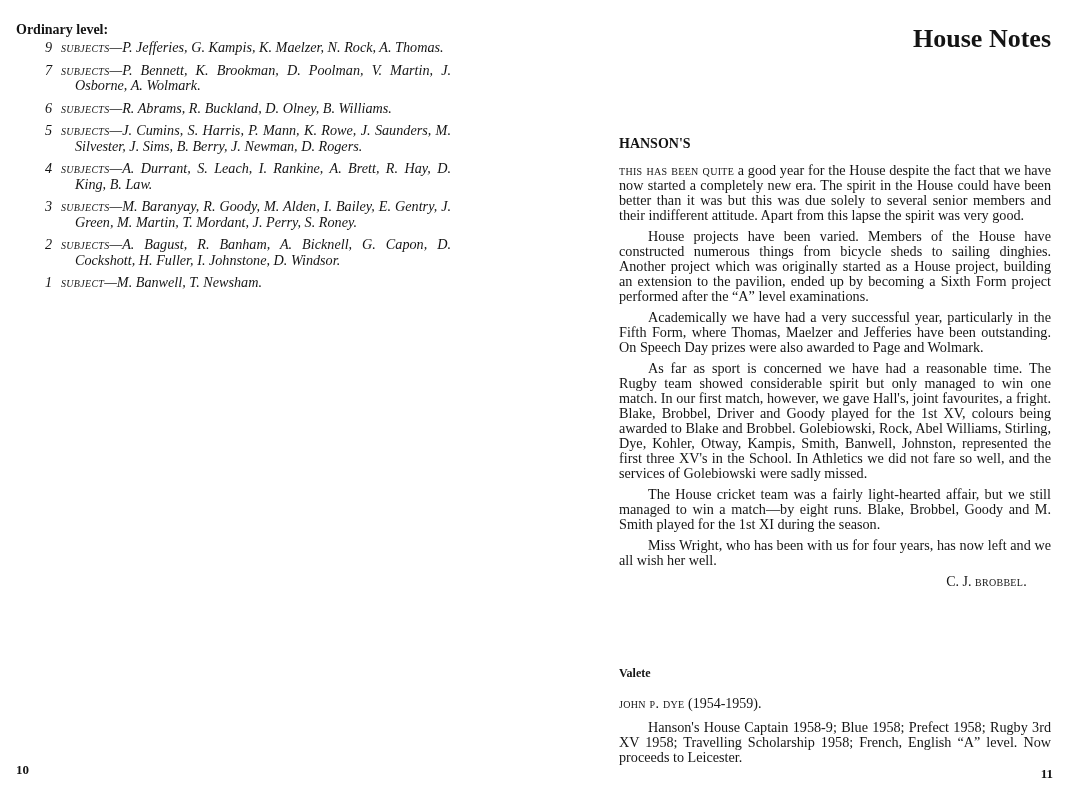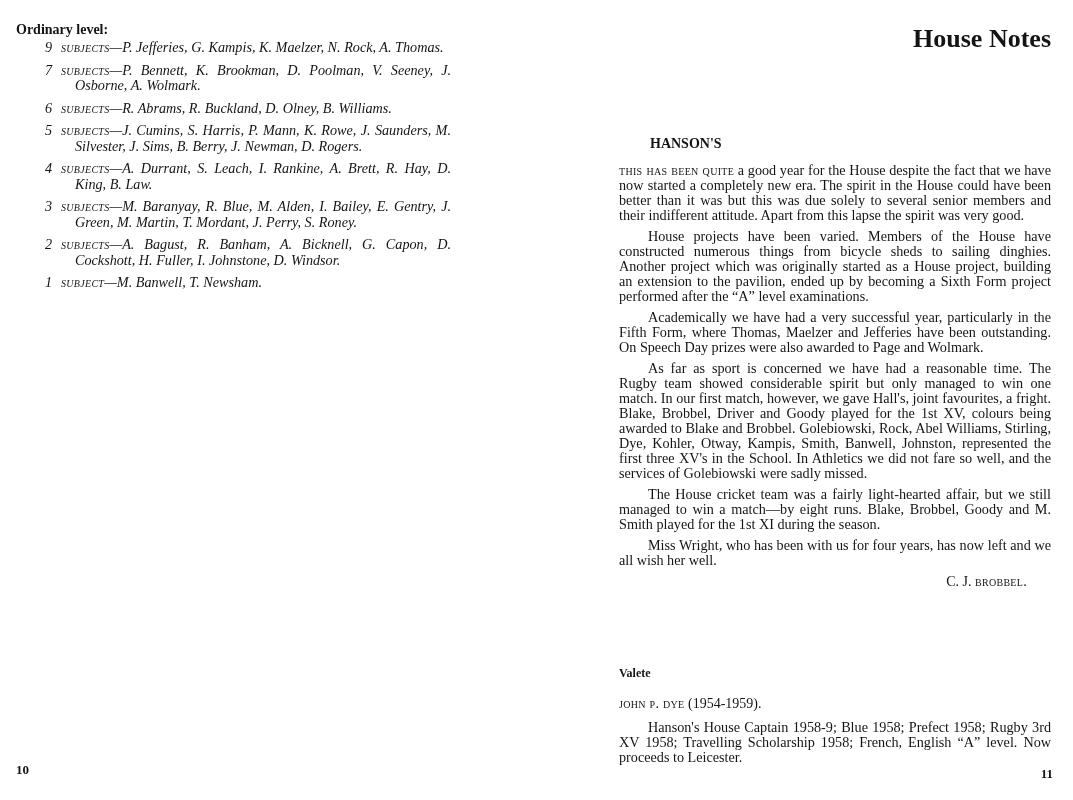--- a/index.html
+++ b/index.html
@@ -17,44 +17,44 @@
   .subjects { position: absolute; left: 45px; top: 40px; width: 406px; font-style: italic; }
   .entry {
     font-size: 14.2px; line-height: 15.5px; text-align: justify;
     padding-left: 30px; text-indent: -30px; margin-bottom: 7px;
   }
   .entry .num { display: inline-block; width: 16px; text-indent: 0; }
   .page-num { position: absolute; font-weight: bold; font-size: 13px; }
   .title {
     position: absolute; right: 22px; top: 24px; font-size: 26px; font-weight: bold;
   }
-  .hanson-h { position: absolute; left: 83px; top: 136px; font-weight: bold; font-size: 14px; margin-left: 31px; }
+  .hanson-h { position: absolute; left: 83px; top: 136px; font-weight: bold; font-size: 14px; }
   .body { position: absolute; left: 83px; top: 163px; width: 432px; }
   .para {
     font-size: 14.2px; line-height: 15px; text-align: justify; margin: 0 0 6px 0;
     text-indent: 29px;
   }
   .para.first { text-indent: 0; }
   .signature { text-align: right; font-size: 14px; margin-top: 6px; padding-right: 24px; }
   .valete-h { position: absolute; left: 83px; top: 666px; font-weight: bold; font-size: 12px; }
   .valete-body { position: absolute; left: 83px; top: 696px; width: 432px; }
   .valete-name { font-size: 14px; margin-bottom: 8px; }
 </style>
 </head>
 <body>
 
 <div class="page left">
   <div class="ord-heading">Ordinary level:</div>
   <div class="subjects">
     <div class="entry"><span class="num">9</span><span class="sc">subjects</span><span>—P. Jefferies, G. Kampis, K. Maelzer, N. Rock, A. Thomas.</span></div>
-    <div class="entry"><span class="num">7</span><span class="sc">subjects</span><span>—P. Bennett, K. Brookman, D. Poolman, V. Seeney, J. Osborne, A. Wolmark.</span></div>
+    <div class="entry"><span class="num">7</span><span class="sc">subjects</span><span>—P. Bennett, K. Brookman, D. Poolman, V. Martin, J. Osborne, A. Wolmark.</span></div>
     <div class="entry"><span class="num">6</span><span class="sc">subjects</span><span>—R. Abrams, R. Buckland, D. Olney, B. Williams.</span></div>
     <div class="entry"><span class="num">5</span><span class="sc">subjects</span><span>—J. Cumins, S. Harris, P. Mann, K. Rowe, J. Saunders, M. Silvester, J. Sims, B. Berry, J. Newman, D. Rogers.</span></div>
     <div class="entry"><span class="num">4</span><span class="sc">subjects</span><span>—A. Durrant, S. Leach, I. Rankine, A. Brett, R. Hay, D. King, B. Law.</span></div>
-    <div class="entry"><span class="num">3</span><span class="sc">subjects</span><span>—M. Baranyay, R. Blue, M. Alden, I. Bailey, E. Gentry, J. Green, M. Martin, T. Mordant, J. Perry, S. Roney.</span></div>
+    <div class="entry"><span class="num">3</span><span class="sc">subjects</span><span>—M. Baranyay, R. Goody, M. Alden, I. Bailey, E. Gentry, J. Green, M. Martin, T. Mordant, J. Perry, S. Roney.</span></div>
     <div class="entry"><span class="num">2</span><span class="sc">subjects</span><span>—A. Bagust, R. Banham, A. Bicknell, G. Capon, D. Cockshott, H. Fuller, I. Johnstone, D. Windsor.</span></div>
     <div class="entry"><span class="num">1</span><span class="sc">subject</span><span>—M. Banwell, T. Newsham.</span></div>
   </div>
   <div class="page-num" style="left:16px; top:762px;">10</div>
 </div>
 
 <div class="page right">
   <div class="title">House Notes</div>
   <div class="hanson-h">HANSON'S</div>
   <div class="body">

